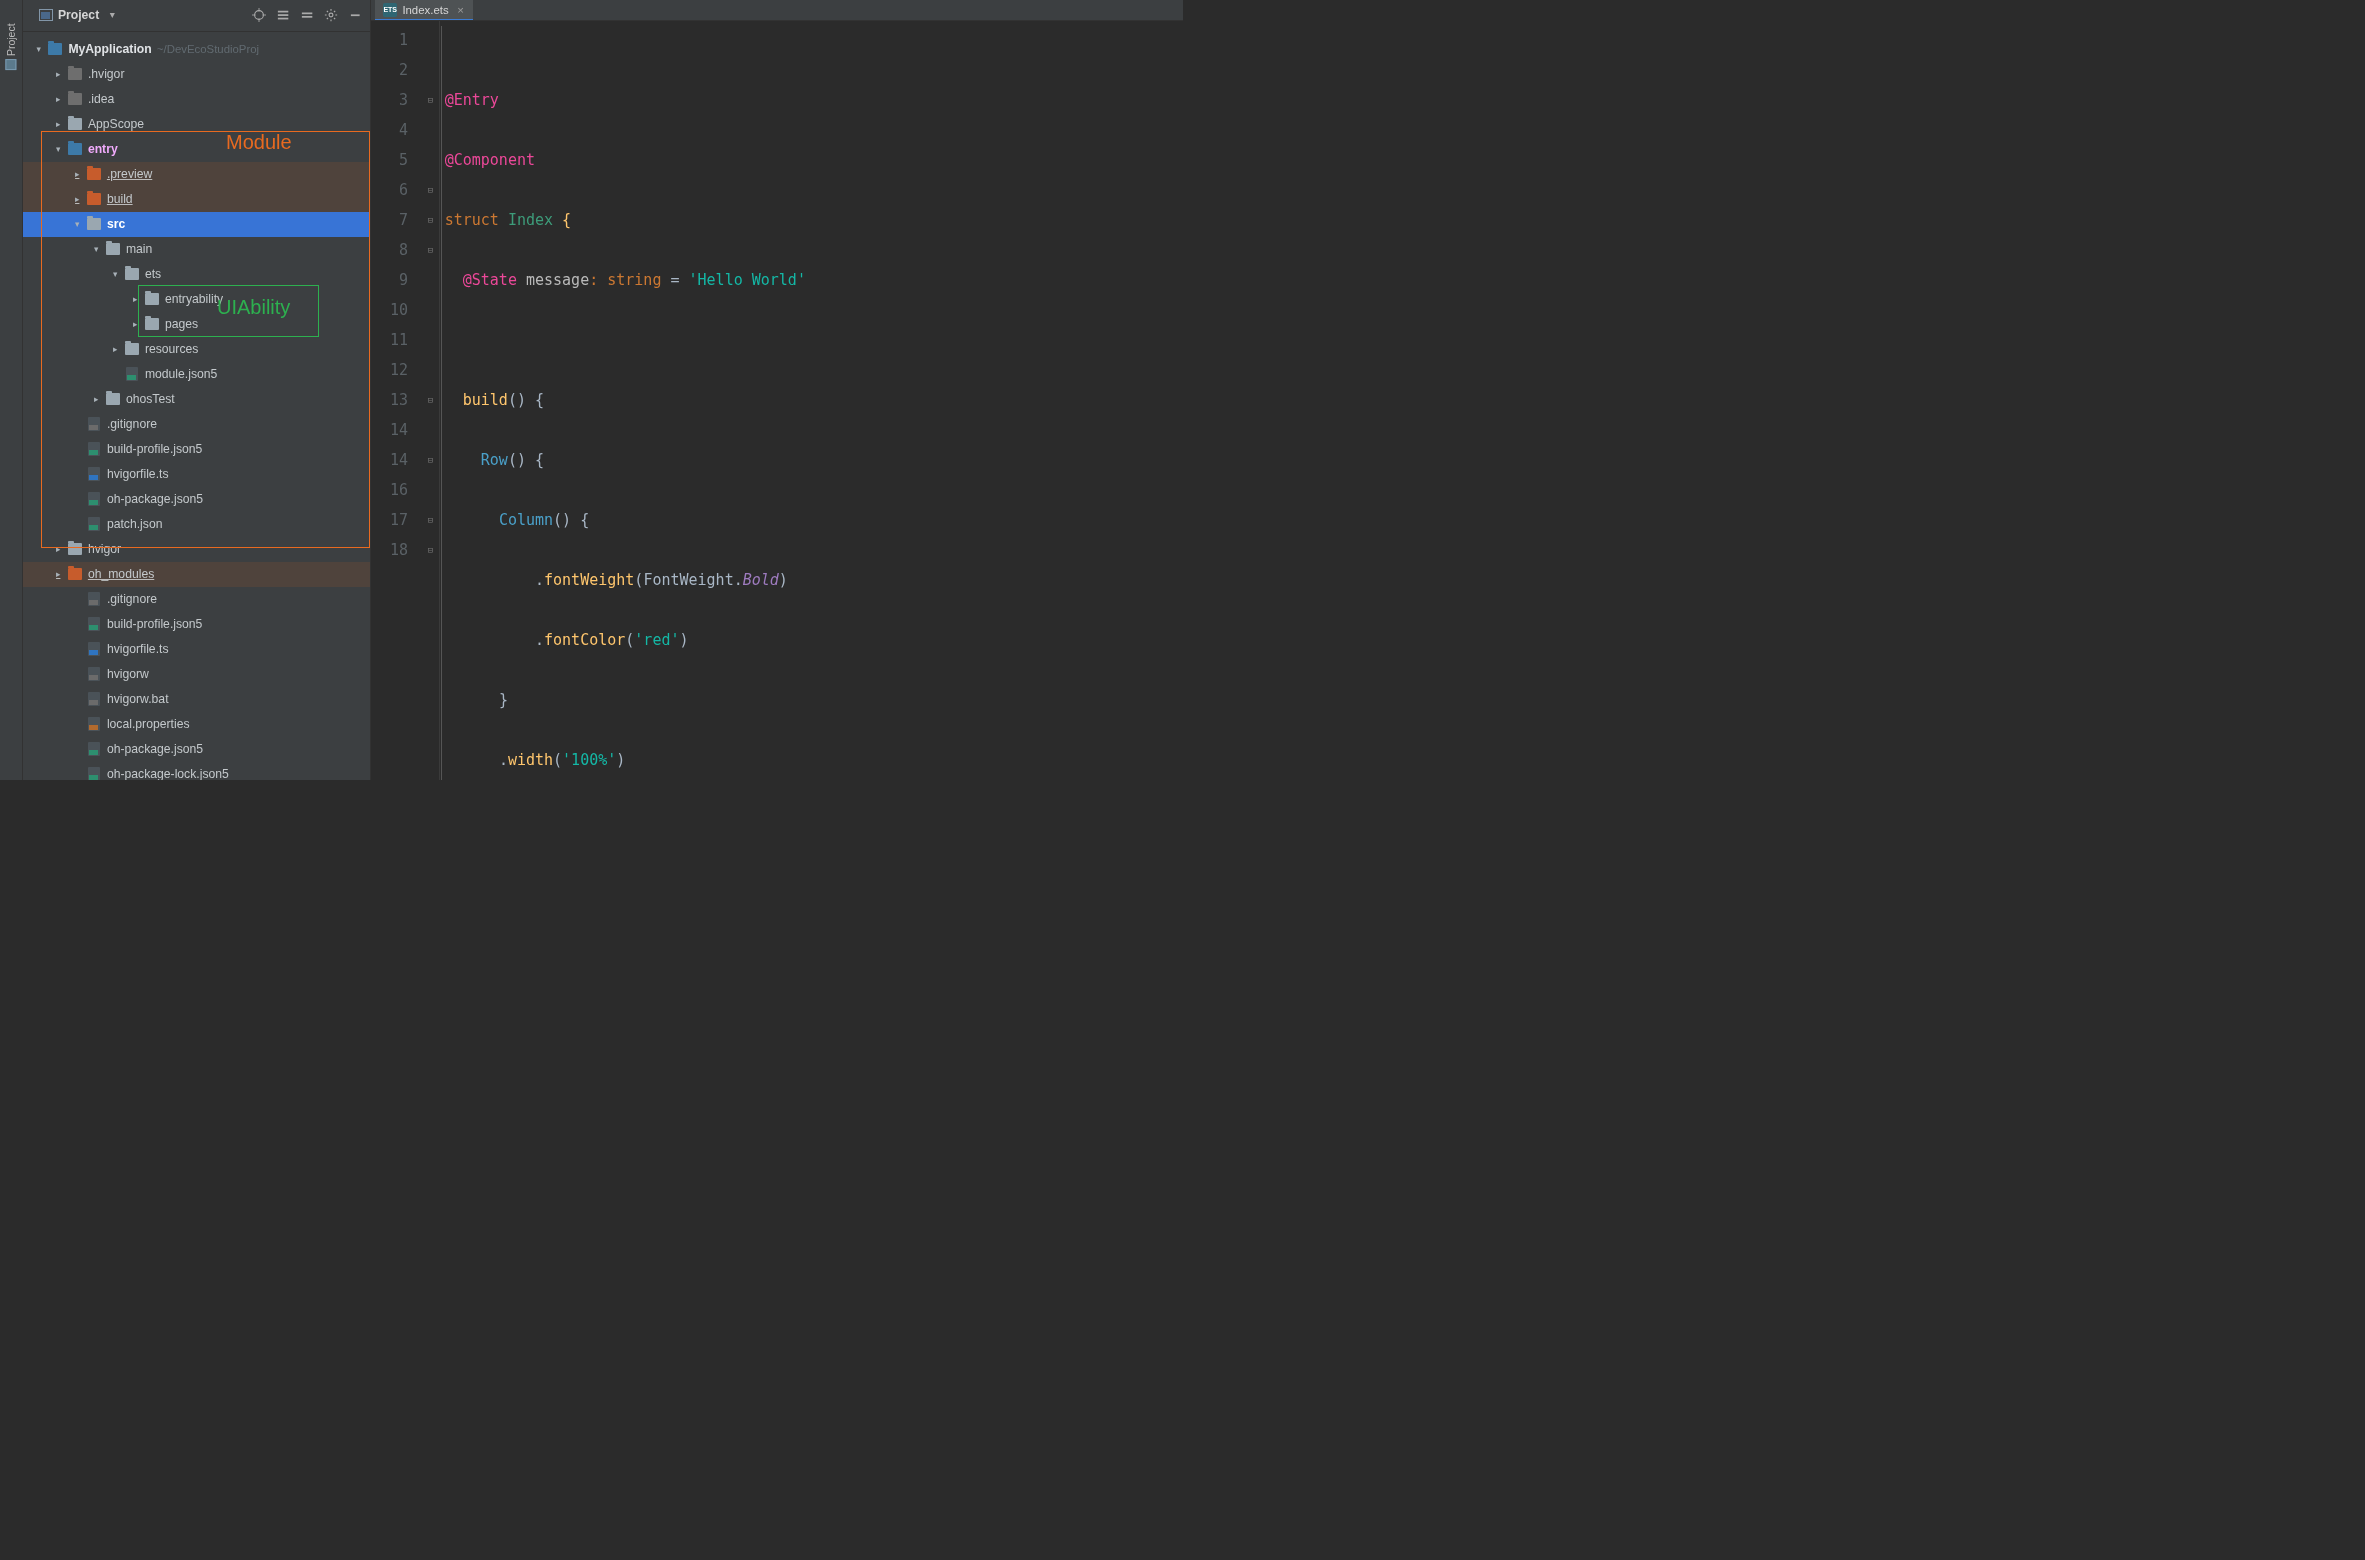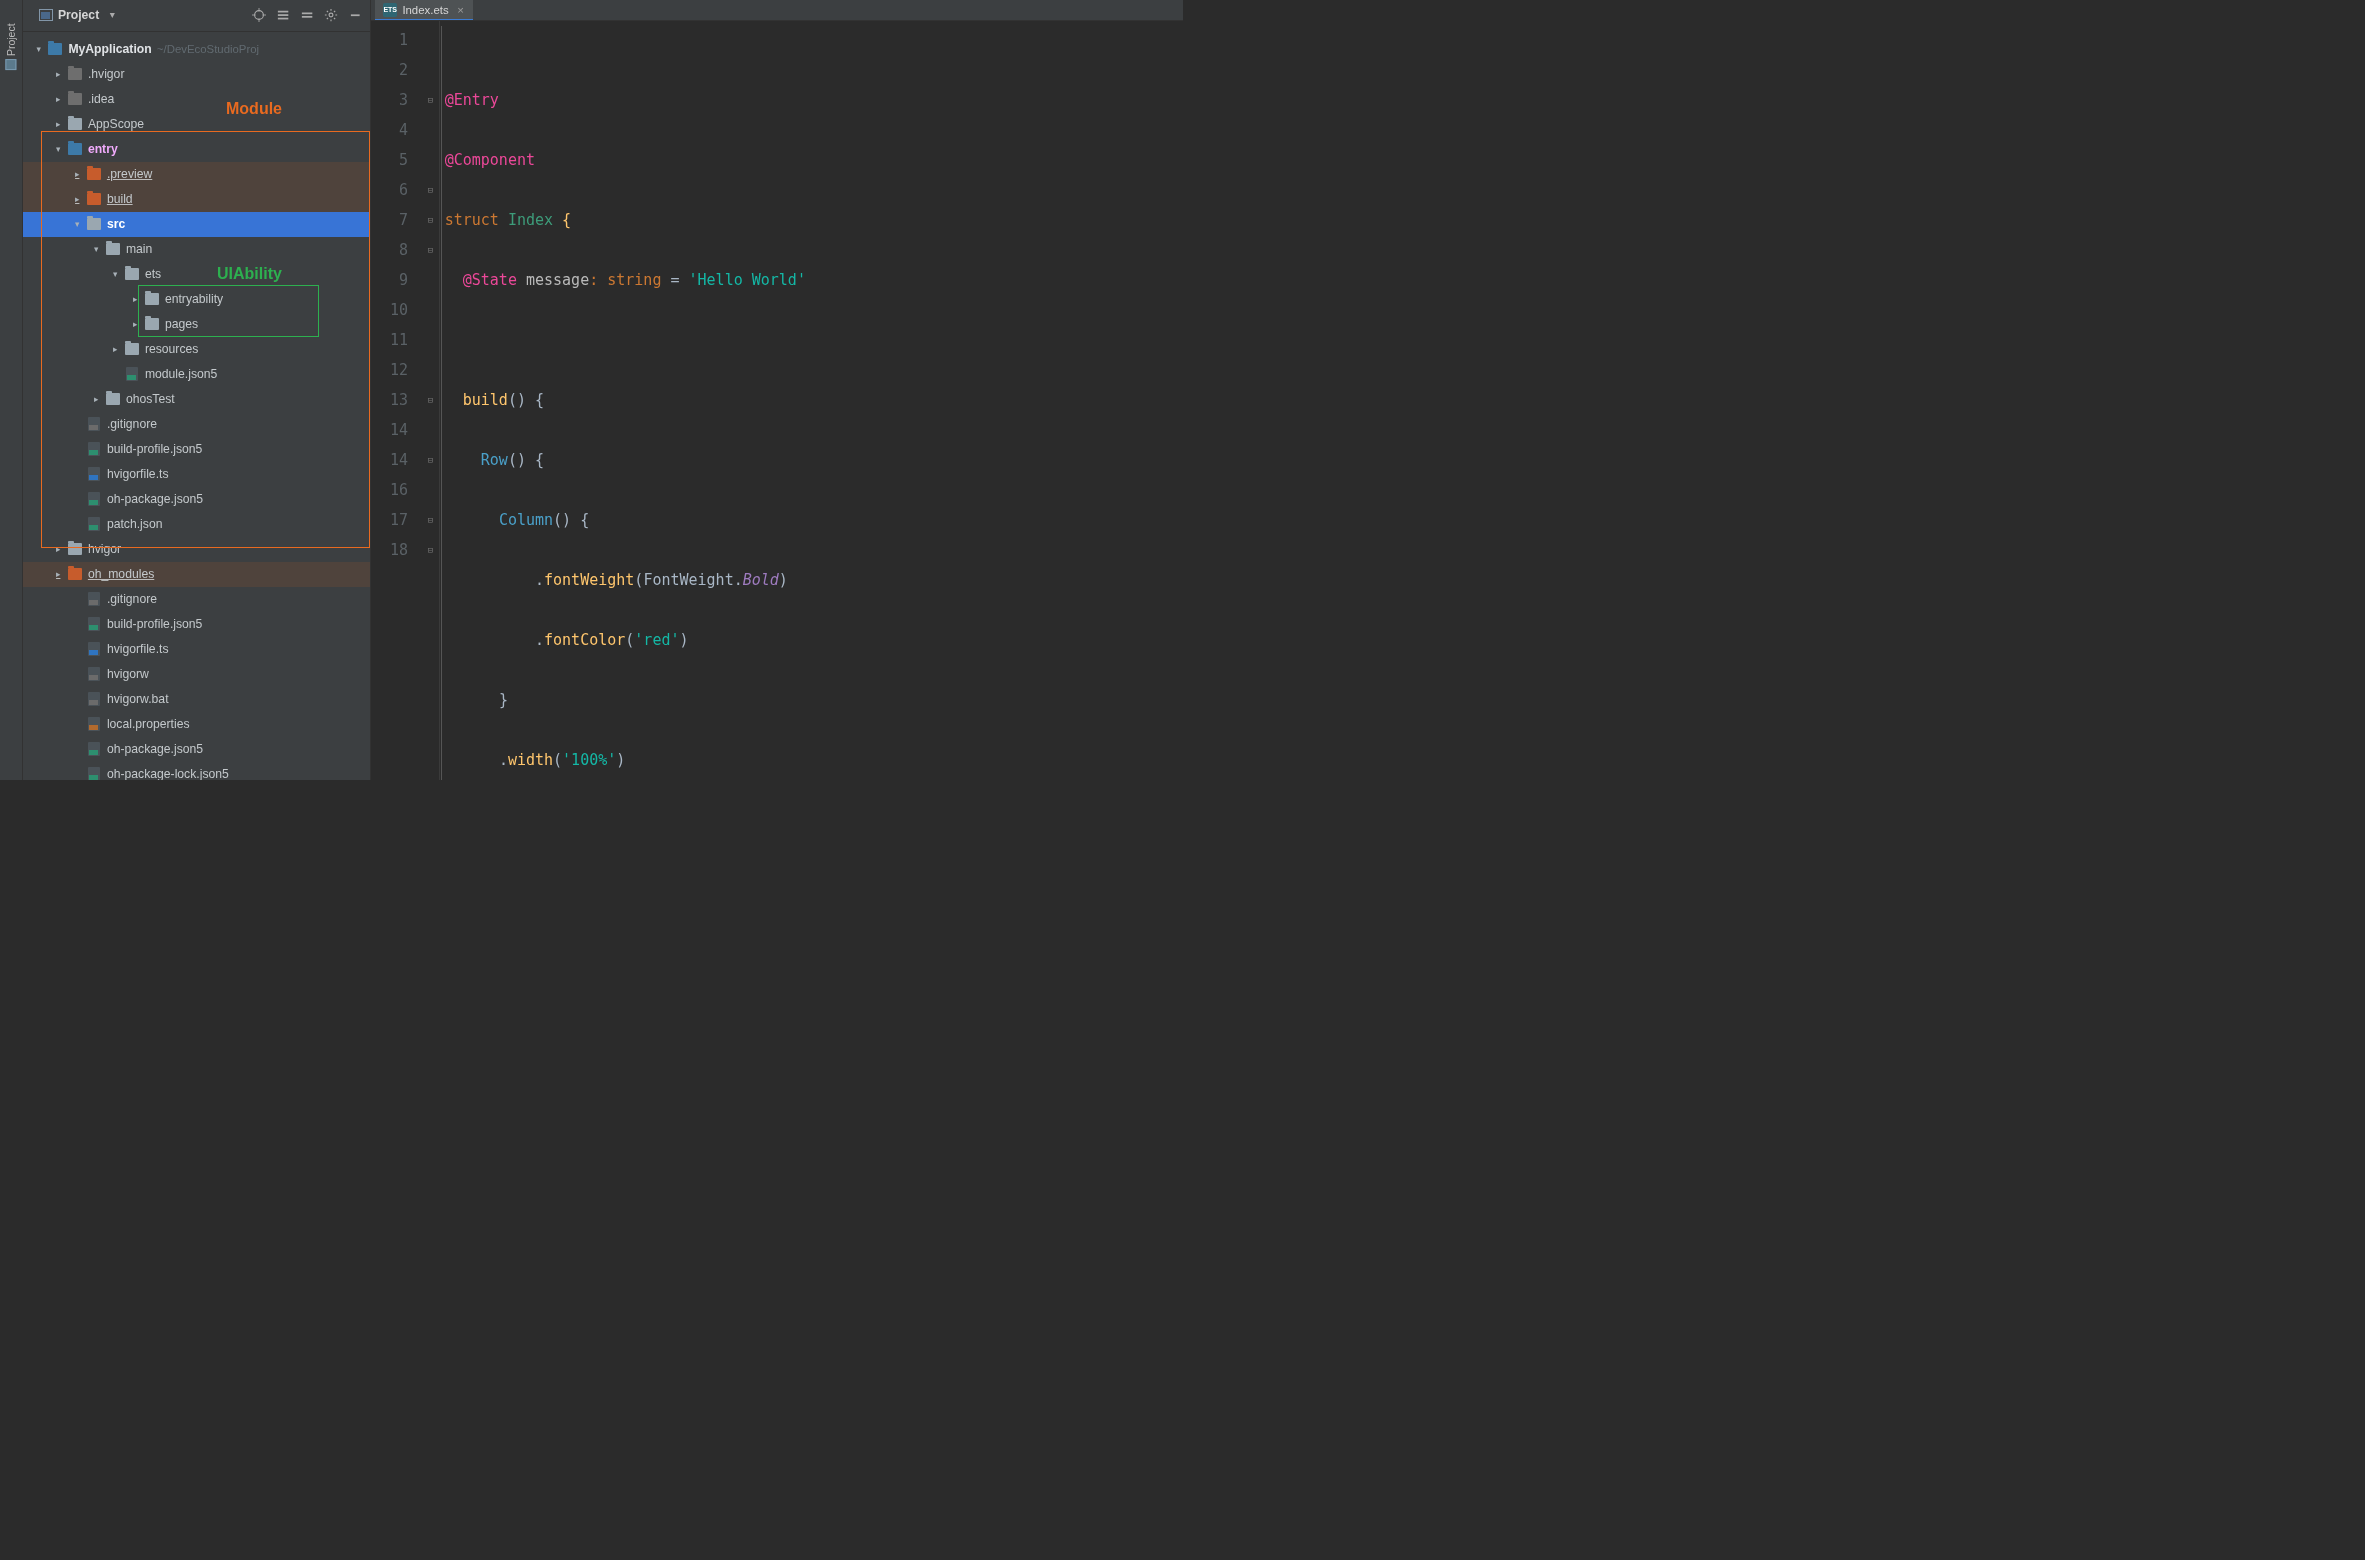--- a/index.html
+++ b/index.html
@@ -129,22 +129,23 @@
   .dimpath { color: #616a70; margin-left: 5.2px; font-size: 11.4px;}
   .highlight-orange { background: rgba(207,100,30,0.13); text-decoration: underline; }
 
   .annot {
     position: absolute;
     border: 1.7px solid;
     pointer-events: none;
   }
   .annot-label {
     position: absolute;
-    font-weight: bold;
-    font-size: 16px;
+    font-weight: normal;
+    font-size: 20px;
+    margin-top: 31px;
   }
 
   .editor-pane {
     flex: 1;
     display: flex;
     flex-direction: column;
     background: #2b2b2b;
   }
   .tabbar {
     height: 31.5px;

